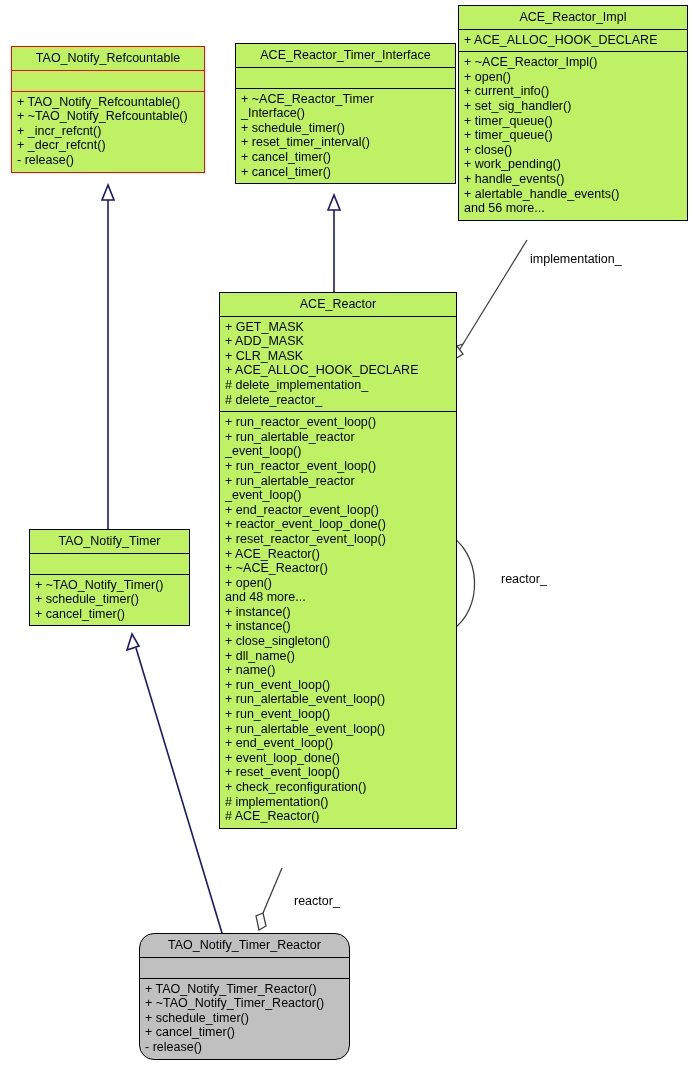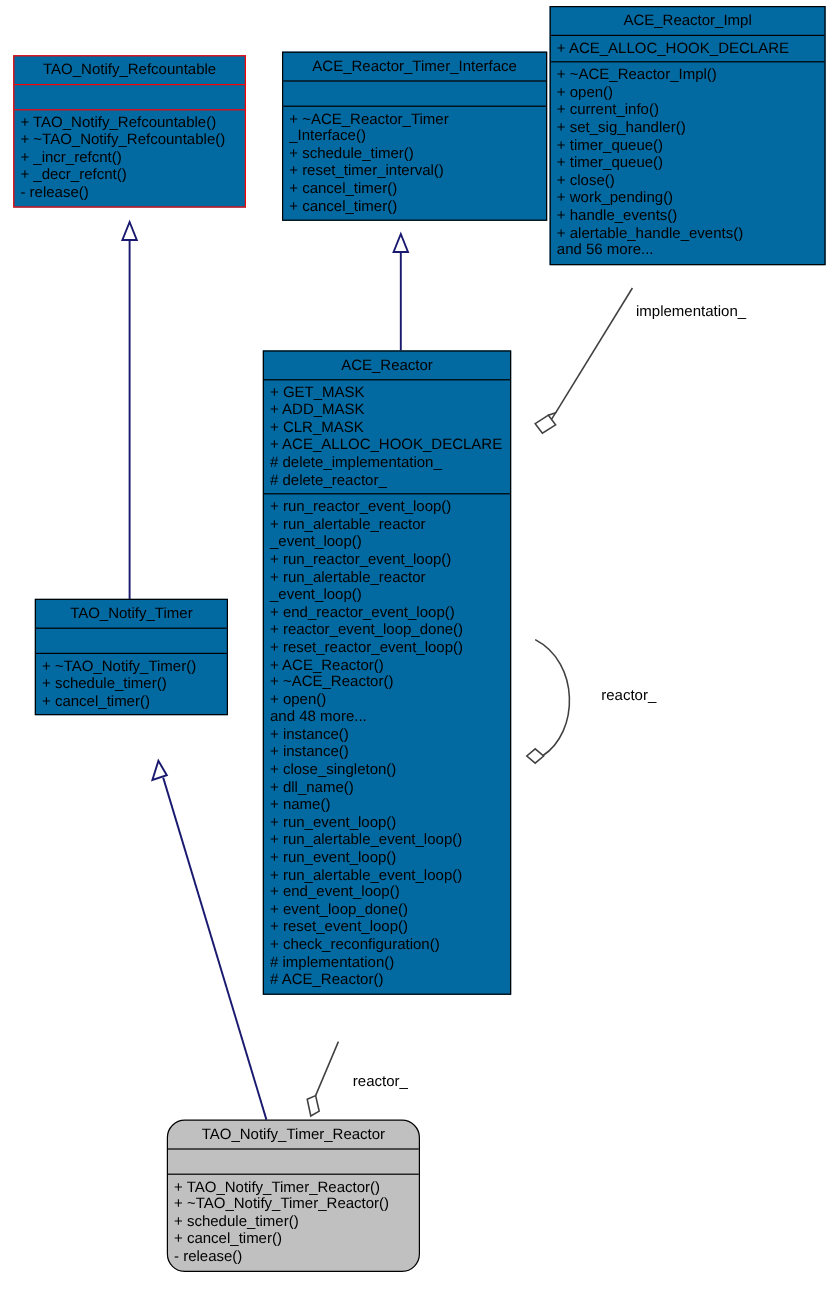--- a/index.html
+++ b/index.html
@@ -23,21 +23,21 @@
   .edges {
     position: absolute;
     left: 0; top: 0;
     width: 693px;
     height: 1075px;
     pointer-events: none;
   }
   .node {
     position: absolute;
     box-sizing: border-box;
-    background: #0369a1;
+    background: #bef264;
     border: 1px solid #000000;
     font-size: 12.5px;
     line-height: 14.6px;
     color: #000000;
   }
   .node.red {
     border-color: #ff0000;
   }
   .node.gray {
     background: #c0c0c0;
@@ -161,21 +161,21 @@
       <div class="member">+ timer_queue()</div>
       <div class="member">+ timer_queue()</div>
       <div class="member">+ close()</div>
       <div class="member">+ work_pending()</div>
       <div class="member">+ handle_events()</div>
       <div class="member">+ alertable_handle_events()</div>
       <div class="member">and 56 more...</div>
     </div>
   </div>
 
-  <div class="node" style="left:219px; top:292px; width:207px;">
+  <div class="node" style="left:219px; top:292px; width:238px;">
     <div class="title">ACE_Reactor</div>
     <div class="sep"></div>
     <div class="compartment">
       <div class="member">+ GET_MASK</div>
       <div class="member">+ ADD_MASK</div>
       <div class="member">+ CLR_MASK</div>
       <div class="member">+ ACE_ALLOC_HOOK_DECLARE</div>
       <div class="member"># delete_implementation_</div>
       <div class="member"># delete_reactor_</div>
     </div>
@@ -205,21 +205,21 @@
       <div class="member">+ run_alertable_event_loop()</div>
       <div class="member">+ end_event_loop()</div>
       <div class="member">+ event_loop_done()</div>
       <div class="member">+ reset_event_loop()</div>
       <div class="member">+ check_reconfiguration()</div>
       <div class="member"># implementation()</div>
       <div class="member"># ACE_Reactor()</div>
     </div>
   </div>
 
-  <div class="node" style="left:29px; top:499px; width:161px;">
+  <div class="node" style="left:29px; top:529px; width:161px;">
     <div class="title">TAO_Notify_Timer</div>
     <div class="sep"></div>
     <div class="compartment empty"></div>
     <div class="sep"></div>
     <div class="compartment">
       <div class="member">+ ~TAO_Notify_Timer()</div>
       <div class="member">+ schedule_timer()</div>
       <div class="member">+ cancel_timer()</div>
     </div>
   </div>

